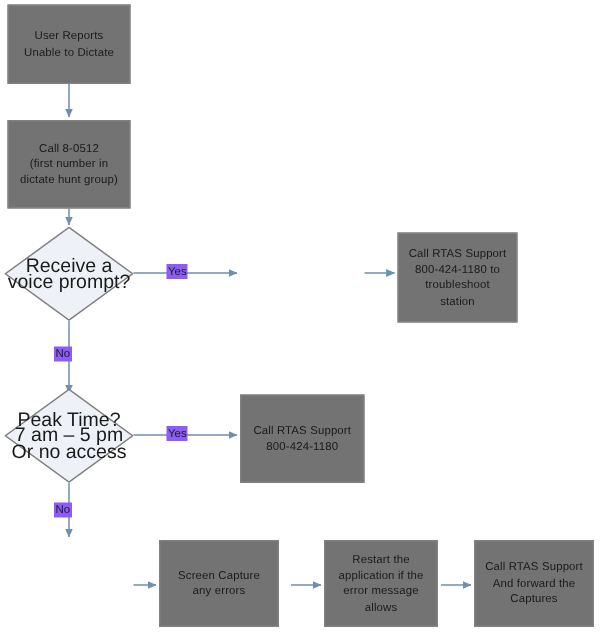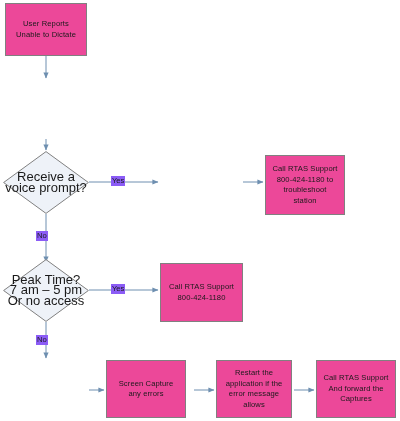--- a/index.html
+++ b/index.html
@@ -15,21 +15,21 @@
     font-family: "Liberation Sans", sans-serif;
     overflow: hidden;
   }
   .node {
     position: absolute;
     box-sizing: border-box;
     display: flex;
     align-items: center;
     justify-content: center;
     text-align: center;
-    background: #ec4899;
+    background: #737373;
     border: 1px solid #808080;
     color: #1a1a1a;
     font-size: 7.6px;
     line-height: 10.5px;
     letter-spacing: 0.1px;
     padding: 1px 2px;
   }
   .node .txt {
     display: block;
     white-space: pre-line;
@@ -101,20 +101,25 @@
       <line x1="194" y1="390" x2="214" y2="390"></line>
       <line x1="294" y1="390" x2="314" y2="390"></line>
     </g>
   </svg>
 
   <div class="node" style="left:5px; top:3px; width:82px; height:53px;">
     <span class="txt">User Reports
 Unable to Dictate</span>
   </div>
 
+  <div class="node" style="left:5px; top:80px; width:82px; height:59px;">
+    <span class="txt">Call 8-0512
+(first number in
+dictate hunt group)</span>
+  </div>
 
   <div class="diamond" style="left:3px; top:151px; width:86px; height:63px;">
     <svg width="86" height="63" viewBox="0 0 86 63">
       <polygon points="43,0.6 85.4,31.5 43,62.4 0.6,31.5" fill="#eef2f8" stroke="#808080" stroke-width="1"></polygon>
     </svg>
     <div class="dlabel">Receive a
 voice prompt?</div>
   </div>
 
 

